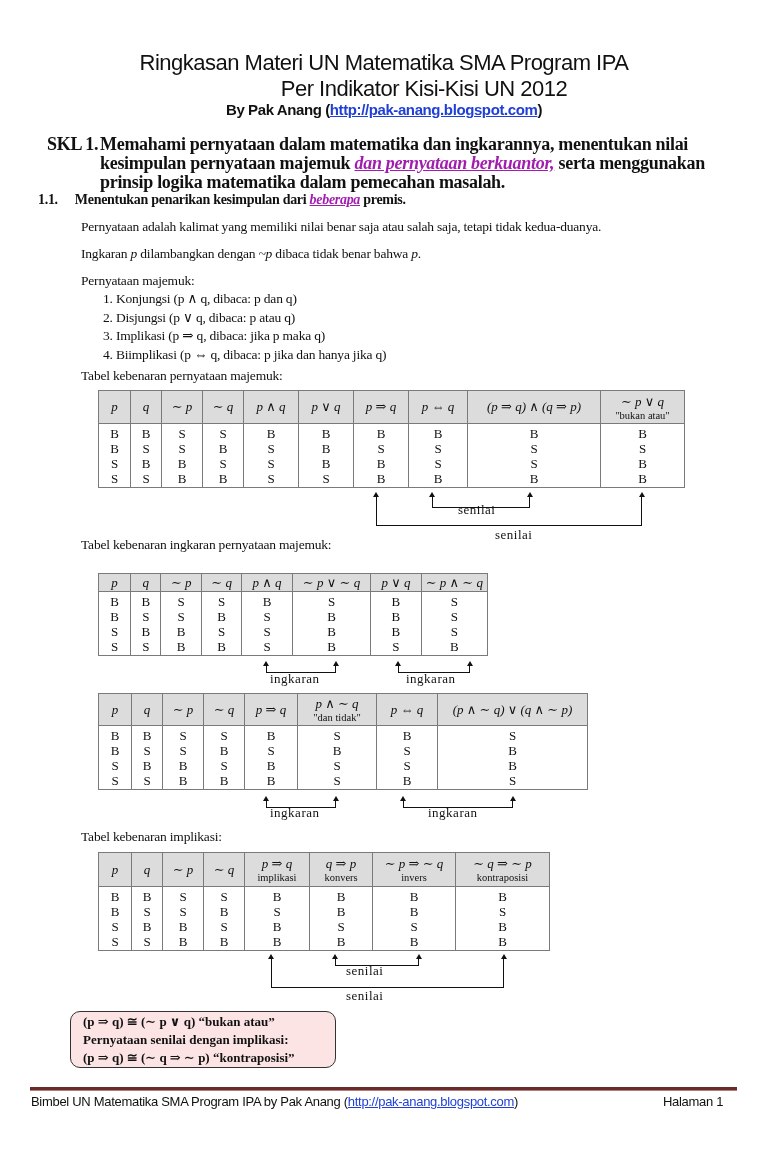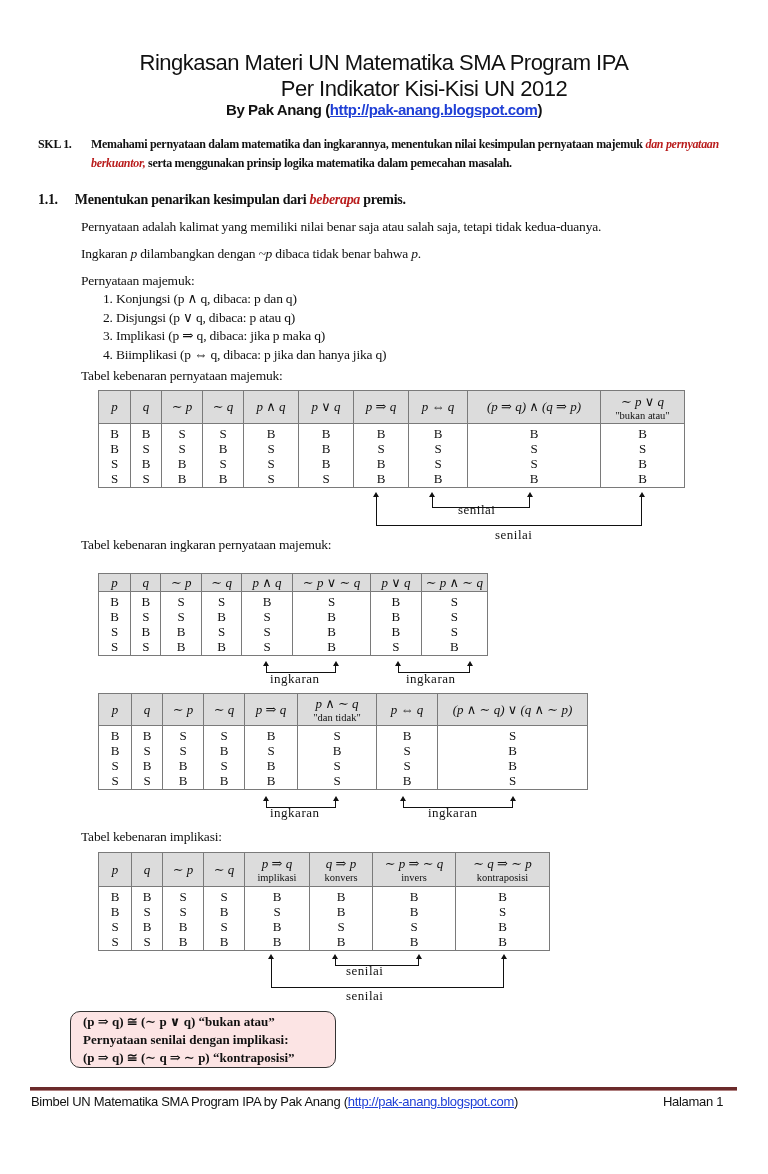--- a/index.html
+++ b/index.html
@@ -4,24 +4,24 @@
 <style>
   html, body { margin:0; padding:0; background:#ffffff; }
   body { width:768px; height:1174px; position:relative; overflow:hidden;
          font-family:"Liberation Serif","DejaVu Serif",serif; color:#111; }
   .abs { position:absolute; }
   .title { left:0; width:768px; text-align:center; font-family:"Liberation Sans Narrow","Liberation Sans",sans-serif; }
   .t1 { top:50px; font-size:22px; letter-spacing:-0.5px; }
   .t2 { top:76px; font-size:22px; letter-spacing:-0.5px;margin-left:40px; }
   .t3 { top:101px; font-size:15px; font-weight:bold; letter-spacing:-0.4px; }
   a.link { color:#1f3fd6; text-decoration:underline; }
-  .skl { top:135px; left:38px; width:700px; font-weight:bold; font-size:12px; line-height:19px; letter-spacing:-0.3px; }
+  .skl { top:135px; left:47px; width:700px; font-weight:bold; font-size:18px; line-height:19px; letter-spacing:-0.3px; }
   .skl .lbl { position:absolute; left:0; top:0; }
   .skl .txt { margin-left:53px; }
-  .red { color:#b91c1c; font-style:italic; }
+  .red { color:#a21caf; font-style:italic; text-decoration:underline; }
   .s11 { top:192px; left:38px; font-weight:bold; font-size:14px; letter-spacing:-0.3px; }
   .s11 .txt { margin-left:17px; }
   .para { left:81px; font-size:13.5px; letter-spacing:-0.2px; }
   i.m { font-style:italic; }
   .list { left:103px; font-size:13.5px; line-height:18.5px; letter-spacing:-0.2px; }
   table.tt { position:absolute; border-collapse:collapse; font-size:13px; }
   table.tt th { background:#dcdcdc; font-weight:normal; font-style:italic; border:1px solid #7a7a7a; padding:0 4px; text-align:center; white-space:nowrap; }
   table.tt th .sub { display:block; font-style:normal; font-size:10.5px; line-height:11px; }
   table.tt td { border-left:1px solid #7a7a7a; border-right:1px solid #7a7a7a; text-align:center; padding:0; line-height:15px; }
   table.tt tbody tr:first-child td { padding-top:2px; }

